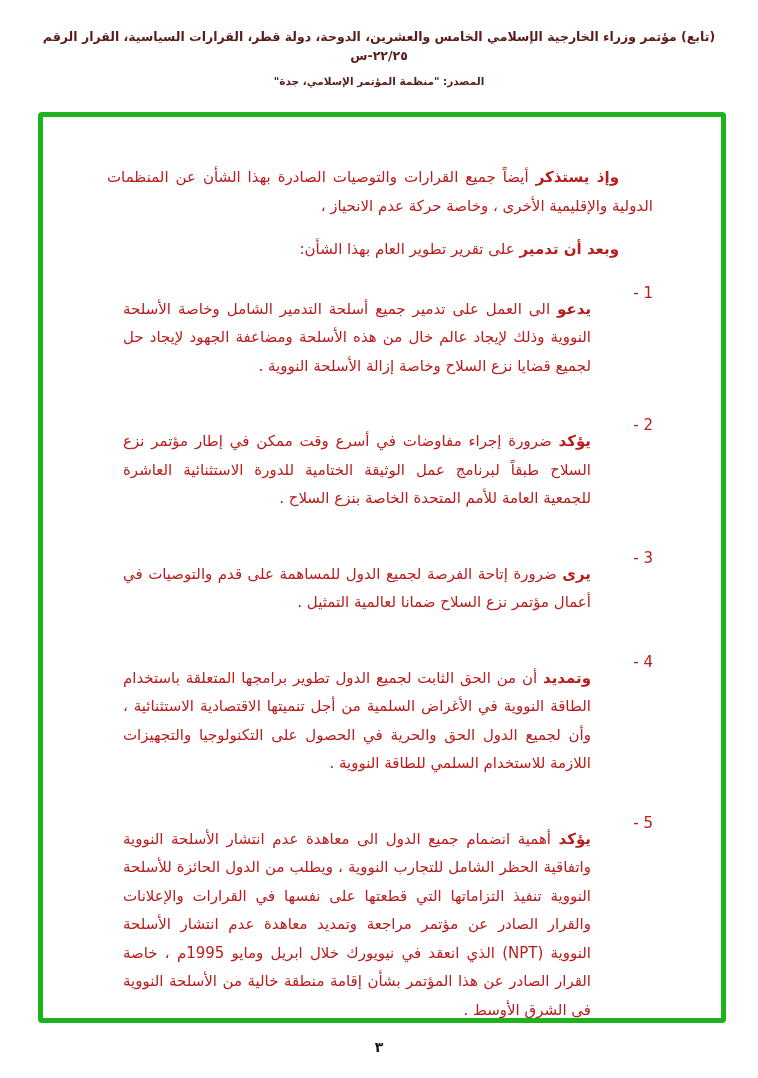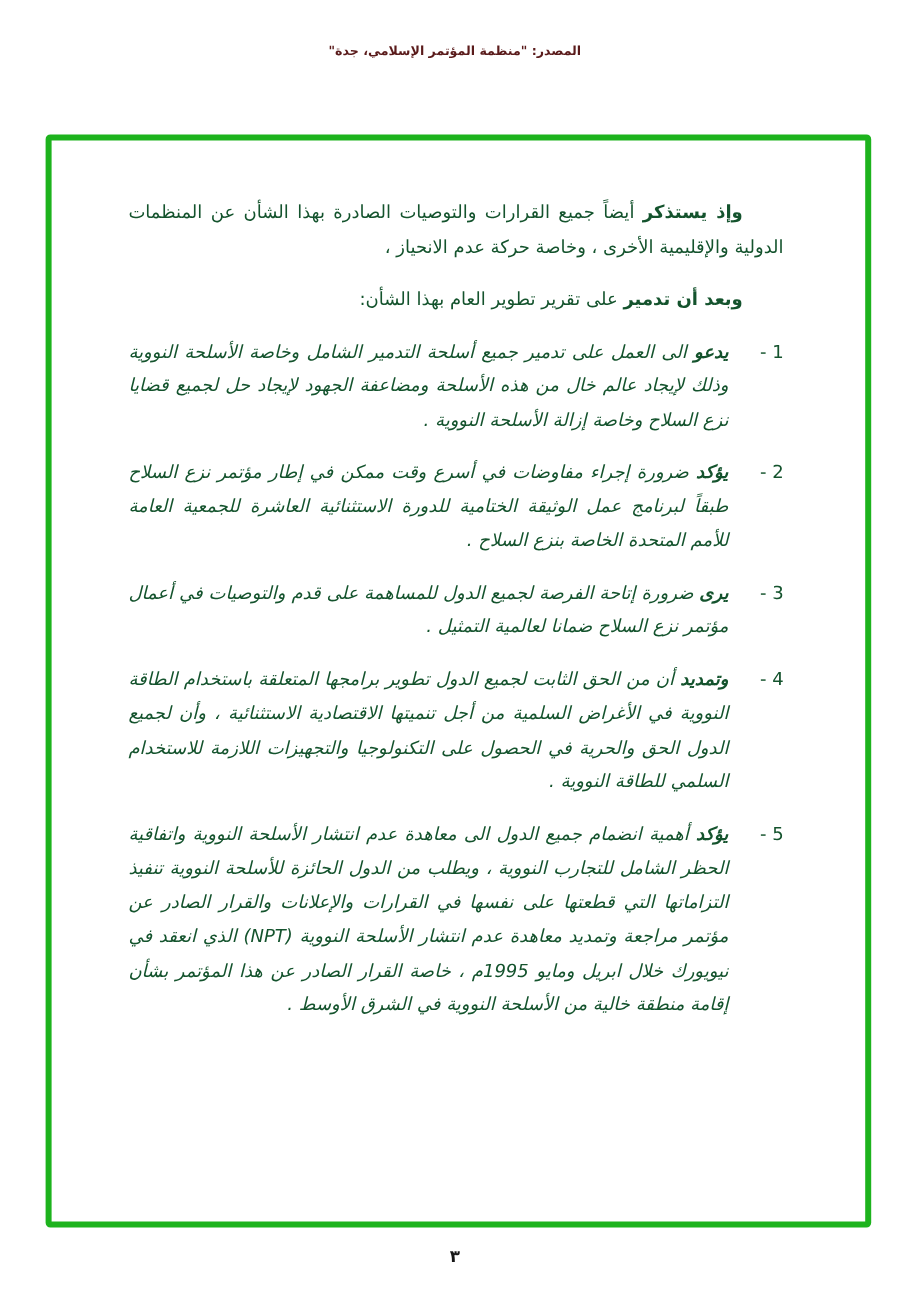--- a/index.html
+++ b/index.html
@@ -40,21 +40,21 @@
     width: 688px;
     height: 911px;
     border: 5px solid #1db31d;
     border-radius: 4px;
     box-sizing: border-box;
     background: #ffffff;
   }
   .content {
     direction: rtl;
     padding: 46px 68px 0 64px;
-    color: #14532d;
+    color: #b91c1c;
     font-size: 15px;
     line-height: 1.9;
     text-align: justify;
     overflow: hidden;
     height: 100%;
     box-sizing: border-box;
   }
   .preamble {
     margin: 0 0 15px 0;
     text-indent: 34px;
@@ -67,42 +67,42 @@
     margin: 0 0 15px 0;
   }
   .item-marker {
     flex: none;
     width: 46px;
     text-align: start;
     font-size: 15px;
   }
   .item-text {
     flex: 1;
-    margin: 0;
-    font-style: italic;
+    margin: 16px;
   }
   .page-footer {
     position: absolute;
     left: 0;
     bottom: 22px;
     width: 100%;
     text-align: center;
   }
   .page-num {
     font-size: 14px;
     font-weight: bold;
     color: #161616;
   }
 </style>
 </head>
 <body>
 
 <div class="page">
 
   <header class="doc-header">
+    <div class="header-line">(تابع) مؤتمر وزراء الخارجية الإسلامي الخامس والعشرين، الدوحة، دولة قطر، القرارات السياسية، القرار الرقم ٢٢/٢٥-س</div>
     <div class="source-line">المصدر:  "منظمة المؤتمر الإسلامي، جدة"</div>
   </header>
 
   <div class="frame">
     <div class="content">
 
       <p class="preamble">
         <strong class="lead">وإذ يستذكر</strong>
         <span>أيضاً جميع القرارات والتوصيات الصادرة بهذا الشأن عن المنظمات الدولية والإقليمية الأخرى ، وخاصة حركة عدم الانحياز ،</span>
       </p>

